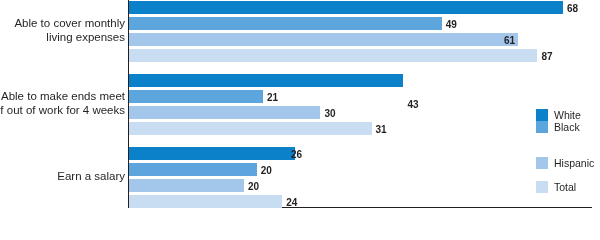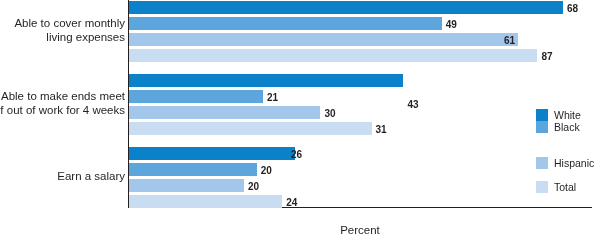--- a/index.html
+++ b/index.html
@@ -164,21 +164,20 @@
         <div class="cat-label-wrap" style="top: 90px;">
           <div style="font-size: 11.5px; line-height: 13.5px; color: rgb(35, 31, 32); white-space: nowrap;">Able to make ends meet</div>
           <div style="font-size: 11.5px; line-height: 13.5px; color: rgb(35, 31, 32); white-space: nowrap;">if out of work for 4 weeks</div>
         </div>
         <div class="cat-label-wrap" style="top: 169.75px;">
           <div style="font-size: 11.5px; line-height: 13.5px; color: rgb(35, 31, 32); white-space: nowrap;">Earn a salary</div>
         </div>
       </div>
   </div>
 
-  <div class="x-title">Percent</div>
 
   <div class="legend" id="legend">
       <div class="legend-item" style="top: 0px;">
         <span class="legend-swatch" style="background: rgb(11, 129, 201);"></span>
         <span class="legend-label">White</span>
       </div>
       <div class="legend-item" style="top: 12px; align-items: center;">
         <span class="legend-swatch" style="background: rgb(93, 165, 221);"></span>
         <span class="legend-label">Black</span>
       </div>

